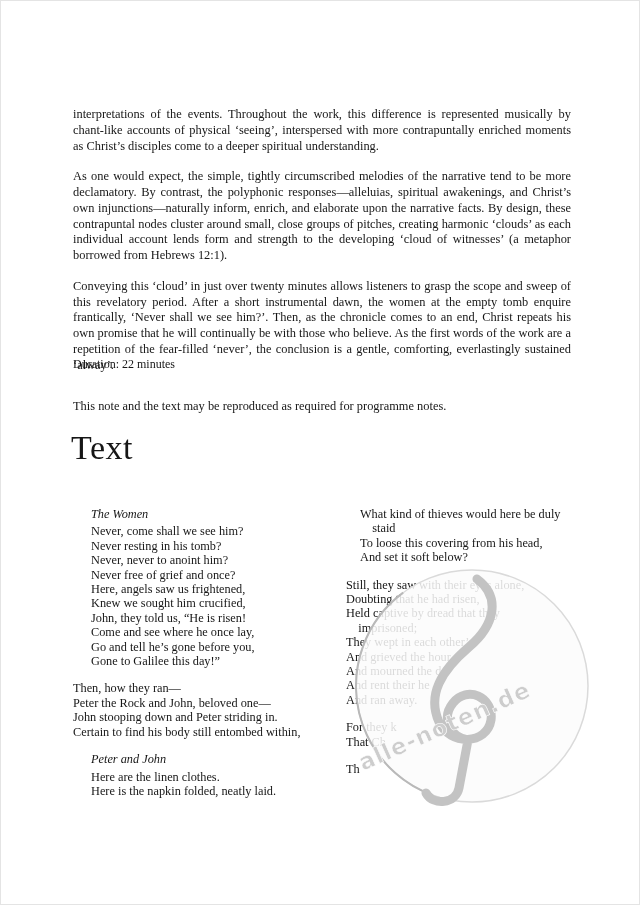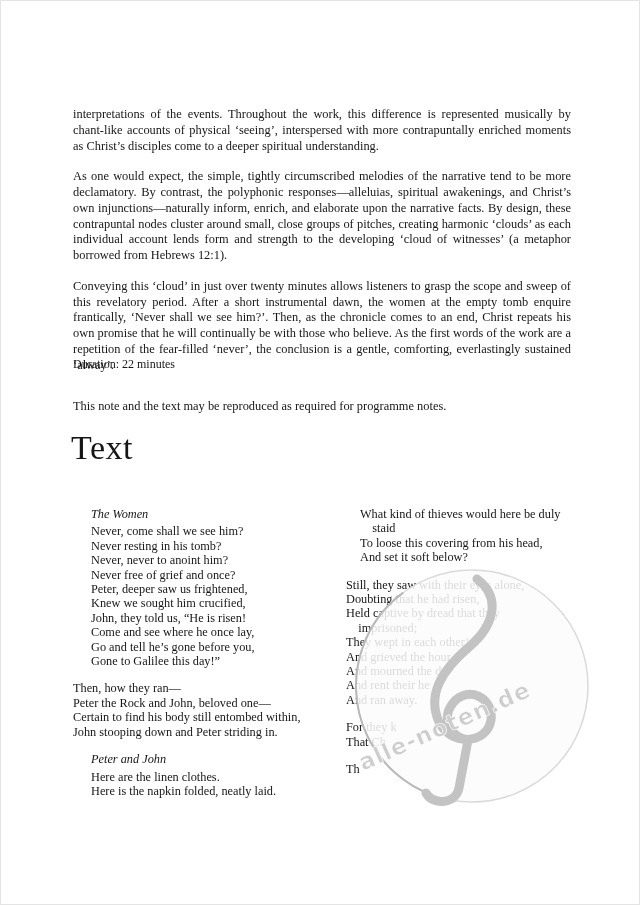--- a/index.html
+++ b/index.html
@@ -77,34 +77,34 @@
   <div class="poem">
 
     <div class="poem-col-left">
       <div class="stanza indent">
         <div class="stanza-title">The Women</div>
         <div>
             <div class="poem-line">Never, come shall we see him?</div>
             <div class="poem-line">Never resting in his tomb?</div>
             <div class="poem-line">Never, never to anoint him?</div>
             <div class="poem-line">Never free of grief and once?</div>
-            <div class="poem-line">Peter, deeper saw us frightened,</div>
+            <div class="poem-line">Here, angels saw us frightened,</div>
             <div class="poem-line">Knew we sought him crucified,</div>
             <div class="poem-line">John, they told us, “He is risen!</div>
             <div class="poem-line">Come and see where he once lay,</div>
             <div class="poem-line">Go and tell he’s gone before you,</div>
             <div class="poem-line">Gone to Galilee this day!”</div>
           </div>
       </div>
       <div class="stanza gap-lg">
         <div>
             <div class="poem-line">Then, how they ran—</div>
             <div class="poem-line">Peter the Rock and John, beloved one—</div>
+            <div class="poem-line">John stooping down and Peter striding in.</div>
             <div class="poem-line">Certain to find his body still entombed within,</div>
-            <div class="poem-line">John stooping down and Peter striding in.</div>
           </div>
       </div>
       <div class="stanza indent gap-lg">
         <div class="stanza-title">Peter and John</div>
         <div>
             <div class="poem-line">Here are the linen clothes.</div>
             <div class="poem-line">Here is the napkin folded, neatly laid.</div>
           </div>
       </div>
     </div>

